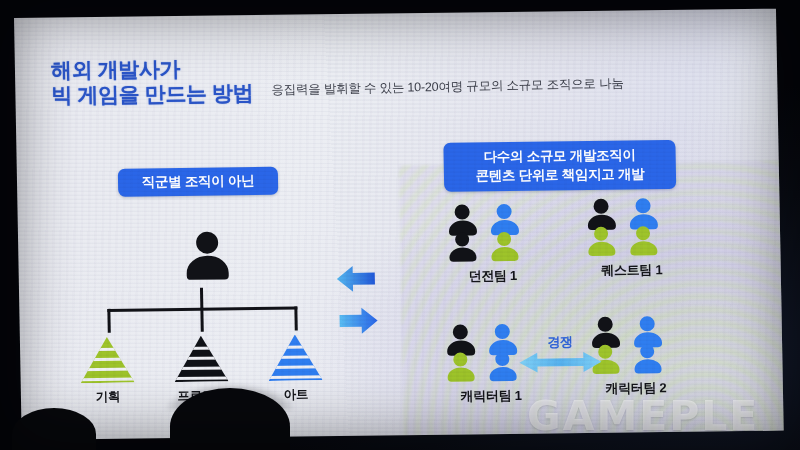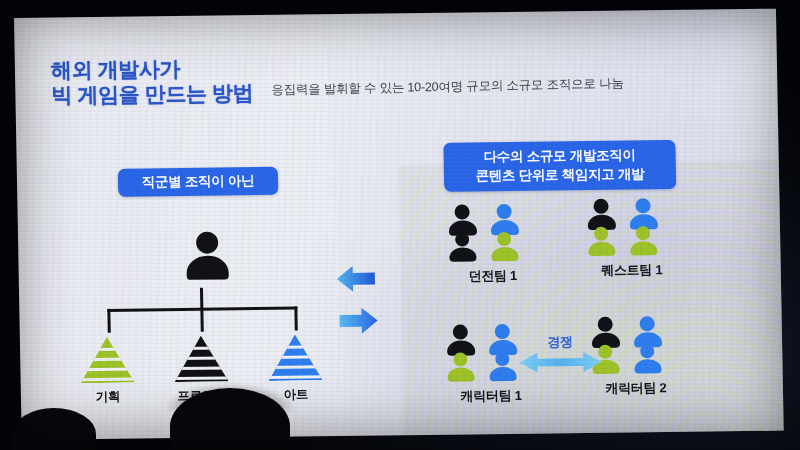--- a/index.html
+++ b/index.html
@@ -398,19 +398,20 @@
               </linearGradient>
             </defs>
             <path d="M2,11 L20,1 L20,7 L66,7 L66,1 L84,11 L66,21 L66,15 L20,15 L20,21 Z" fill="url(#gd)"></path>
           </svg>
         </div>
 
       </div>
     </div>
   </div>
 
+  <div id="watermark">GAMEPLE</div>
 
   <div id="head-fuzz"></div>
   <div class="head-sil" id="head-a"></div>
   <div class="head-sil" id="head-b"></div>
 
   <div id="vignette"></div>
 </div>
 
 </body></html>

